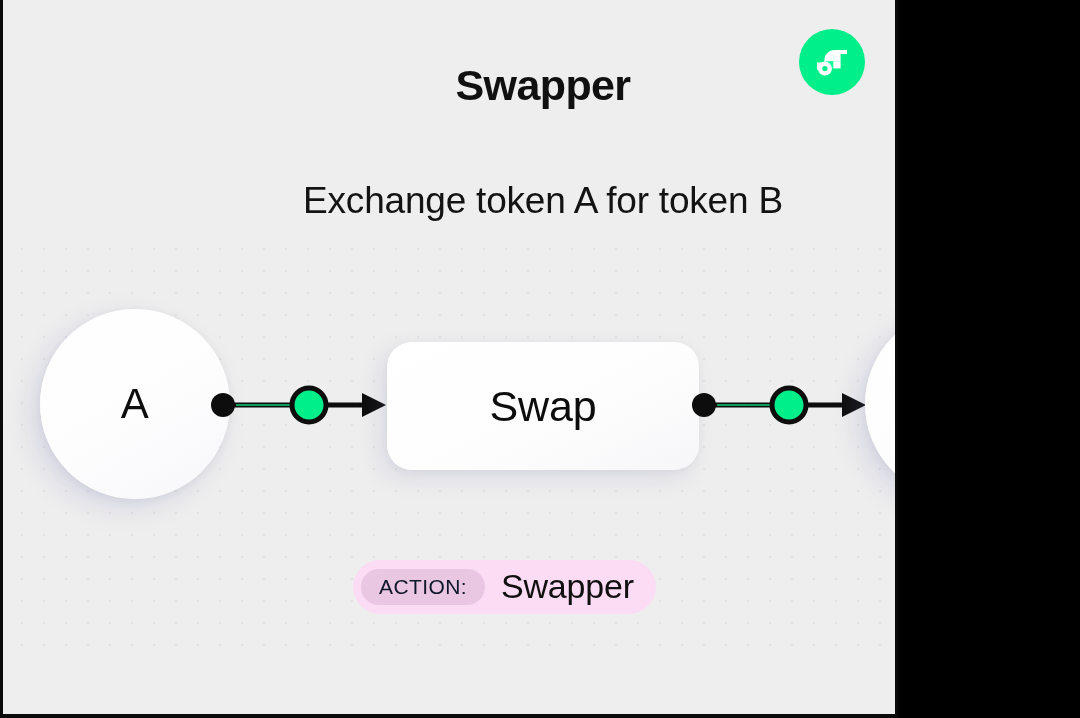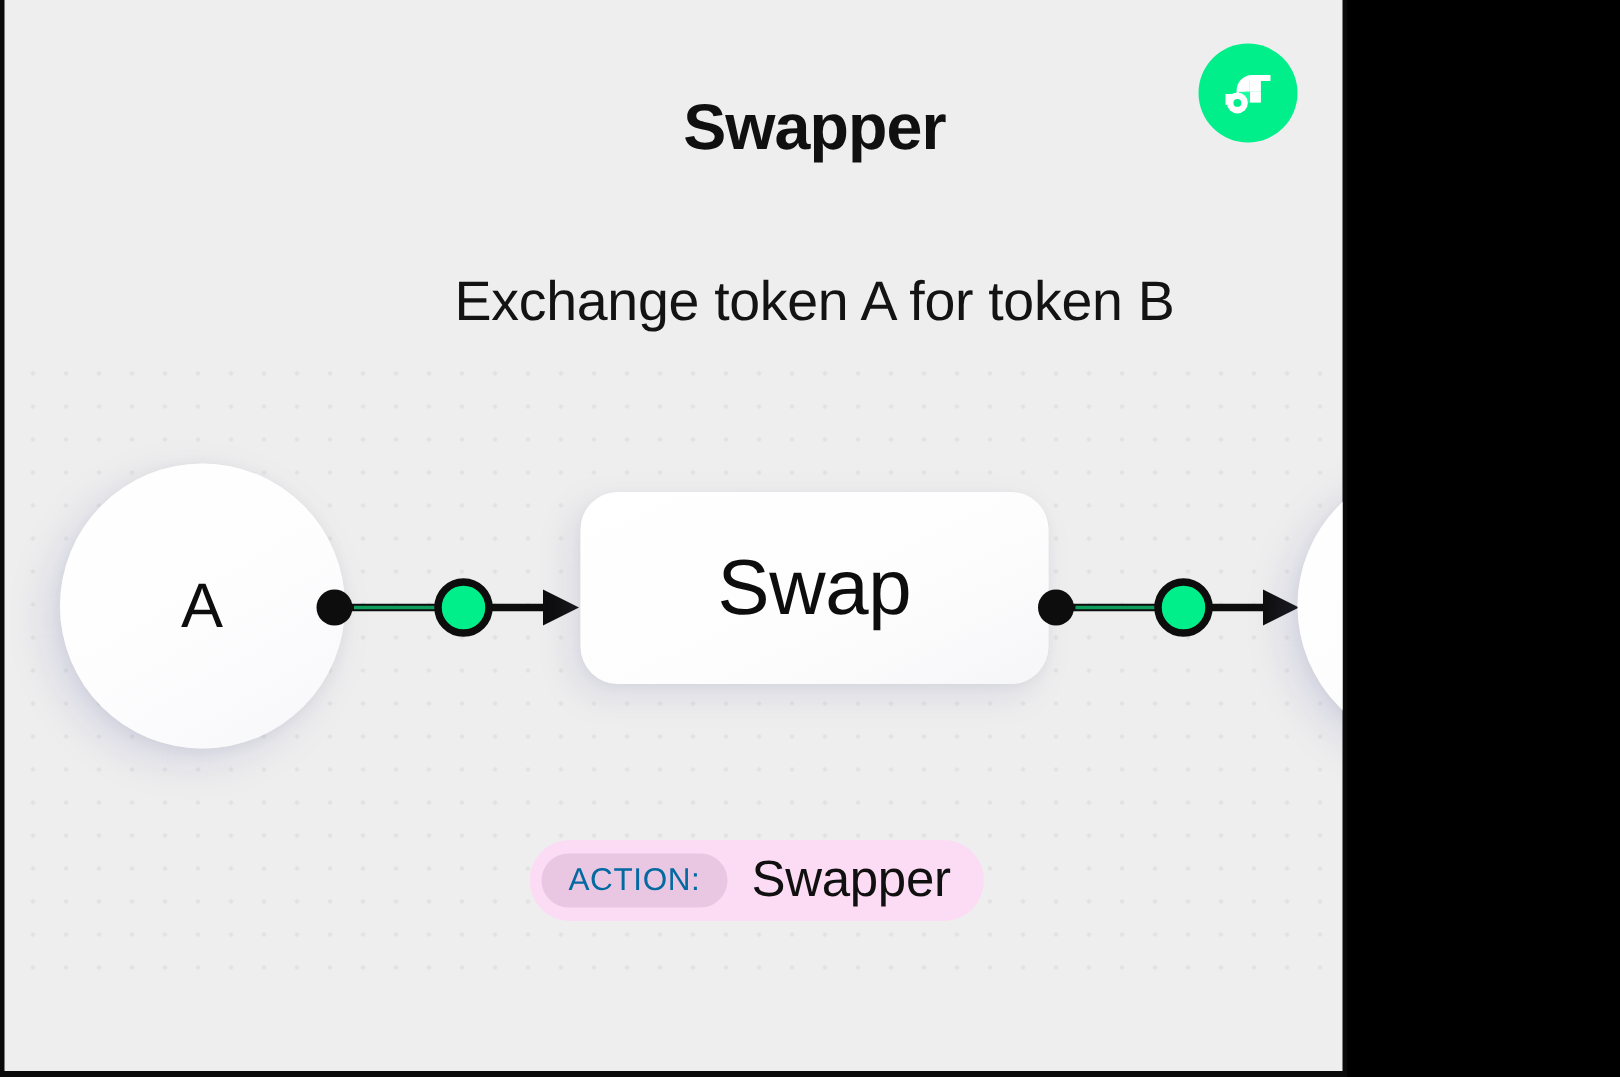--- a/index.html
+++ b/index.html
@@ -95,31 +95,31 @@
     font-weight: 400;
     color: #0d0d0d;
     letter-spacing: 0.5px;
   }
   .node-a { left: 37px;  top: 309px; }
   .node-b { left: 862px; top: 309px; }
 
   .node-box {
     position: absolute;
     left: 384px;
-    top: 328px;
+    top: 342px;
     width: 312px;
     height: 128px;
     border-radius: 25px;
     background: linear-gradient(155deg, #ffffff 0%, #fdfdfd 60%, #f6f6f9 100%);
     box-shadow: -7px 8px 22px rgba(120,120,180,0.16),
                 0 2px 8px rgba(0,0,0,0.04);
     display: flex;
     align-items: center;
     justify-content: center;
-    font-size: 52px;
+    font-size: 43px;
     font-weight: 400;
     color: #0d0d0d;
     letter-spacing: -0.2px;
   }
 
   
   .connector {
     position: absolute;
     top: 383px;
     height: 44px;
@@ -136,21 +136,21 @@
     height: 54px;
     padding: 0 22px 0 8px;
     border-radius: 27px;
     background: #fbdcf4;
     display: flex;
     align-items: center;
     gap: 16px;
   }
   .action-key {
     background: #e9c7e2;
-    color: #0369a1;
+    color: #0f172a;
     border-radius: 18px;
     padding: 7px 18px 8px 18px;
     font-size: 21px;
     font-weight: 500;
     letter-spacing: 0.4px;
     line-height: 1;
   }
   .action-value {
     color: #101010;
     font-size: 34px;

